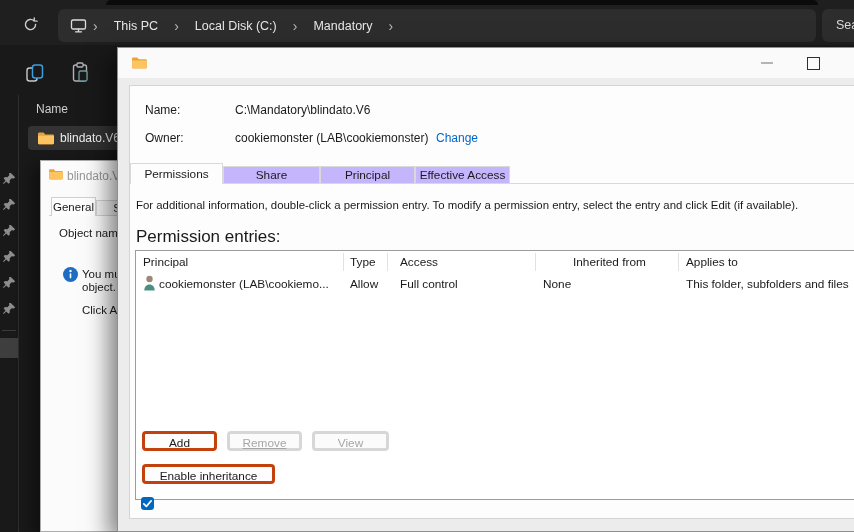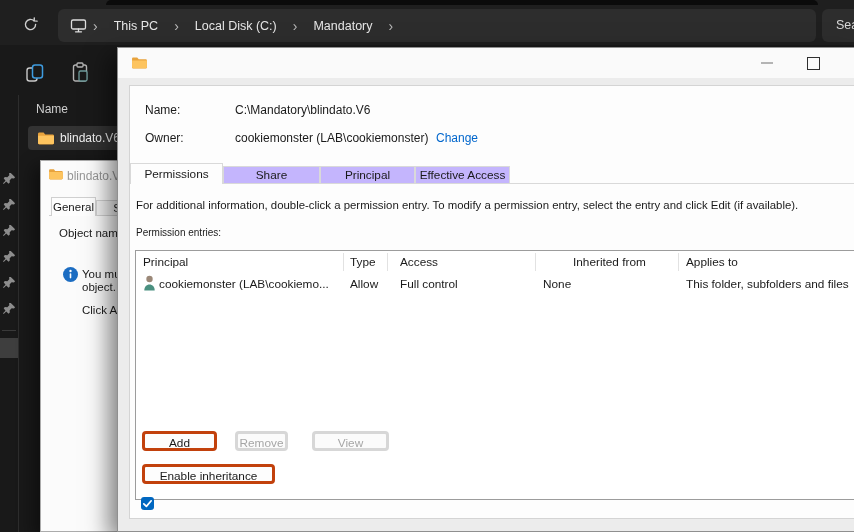--- a/index.html
+++ b/index.html
@@ -47,21 +47,21 @@
   #maxbtn .sq{position:absolute;left:17px;top:9px;width:11px;height:11px;border:1.4px solid #2f2f2f;}
   #panel{left:11px;top:37px;width:730px;height:434px;background:#fdfdfd;
          border:1px solid #d4d4d4;box-sizing:border-box;overflow:hidden;}
   .lbl{font-size:12px;color:#1a1a1a;}
   #chg{color:#0066CC;font-size:12px;cursor:pointer;}
   .stab{box-sizing:border-box;border:1px solid #d9d9d9;font-size:11.8px;text-align:center;color:#1a1a1a;}
   .stab.active{background:#fdfdfd;border-bottom:none;z-index:2;}
   .stab.idle{background:#c4b5fd;z-index:1;}
   #stabline{left:0;top:97px;width:730px;height:1px;background:#d9d9d9;}
   #desc{left:6px;top:113px;width:724px;font-size:11.4px;color:#1a1a1a;}
-  #entries{left:6px;top:141px;font-size:10px;}
+  #entries{left:6px;top:141px;font-size:17px;}
   #ptable{left:5px;top:164px;width:728px;height:250px;border:1px solid #9c9c9c;box-sizing:border-box;background:#fff;}
   .thead{position:absolute;top:4px;font-size:11.8px;color:#1a1a1a;}
   .hdiv{position:absolute;top:2px;width:1px;height:18px;background:#e2e2e2;}
   .tcell{position:absolute;top:26px;font-size:11.8px;color:#1a1a1a;white-space:nowrap;}
   .btn{position:absolute;height:20px;background:#fdfdfd;border:3px solid #c2410c;border-radius:4px;
        box-sizing:border-box;font-size:11.8px;text-align:center;line-height:18px;color:#1a1a1a;cursor:pointer;}
   .btn.disabled{border-color:#d7d7d7;color:#a6a6a6;background:#fbfbfb;cursor:default;}
   #cb{left:11px;top:411px;width:13px;height:13px;background:#0067C0;border-radius:3px;}
   #cblabel{left:30px;top:411px;font-size:11.8px;color:#1a1a1a;}
   svg{display:block;}
@@ -236,21 +236,21 @@
           </span>
           <span class="tcell" style="left:23px;">cookiemonster (LAB\cookiemo...</span>
           <span class="tcell" style="left:214px;">Allow</span>
           <span class="tcell" style="left:264px;">Full control</span>
           <span class="tcell" style="left:407px;">None</span>
           <span class="tcell" style="left:550px;">This folder, subfolders and files</span>
         </div>
       </div>
 
       <div class="btn" style="left:12px;top:345px;width:75px;">Add</div>
-      <div class="btn disabled" style="left:105px;top:345px;width:53px;">Remove</div>
+      <div class="btn disabled" style="left:97px;top:345px;width:75px;text-decoration:underline;">Remove</div>
       <div class="btn disabled" style="left:182px;top:345px;width:77px;">View</div>
       <div class="btn" style="left:12px;top:378px;width:133px;">Enable inheritance</div>
 
       <div class="ab" id="cb">
         <svg width="13" height="13" viewBox="0 0 13 13">
           <polyline points="2.8,6.8 5.4,9.4 10.2,3.8" fill="none" stroke="#ffffff" stroke-width="1.7" stroke-linecap="round" stroke-linejoin="round"></polyline>
         </svg>
       </div>
     </div>
   </div>

